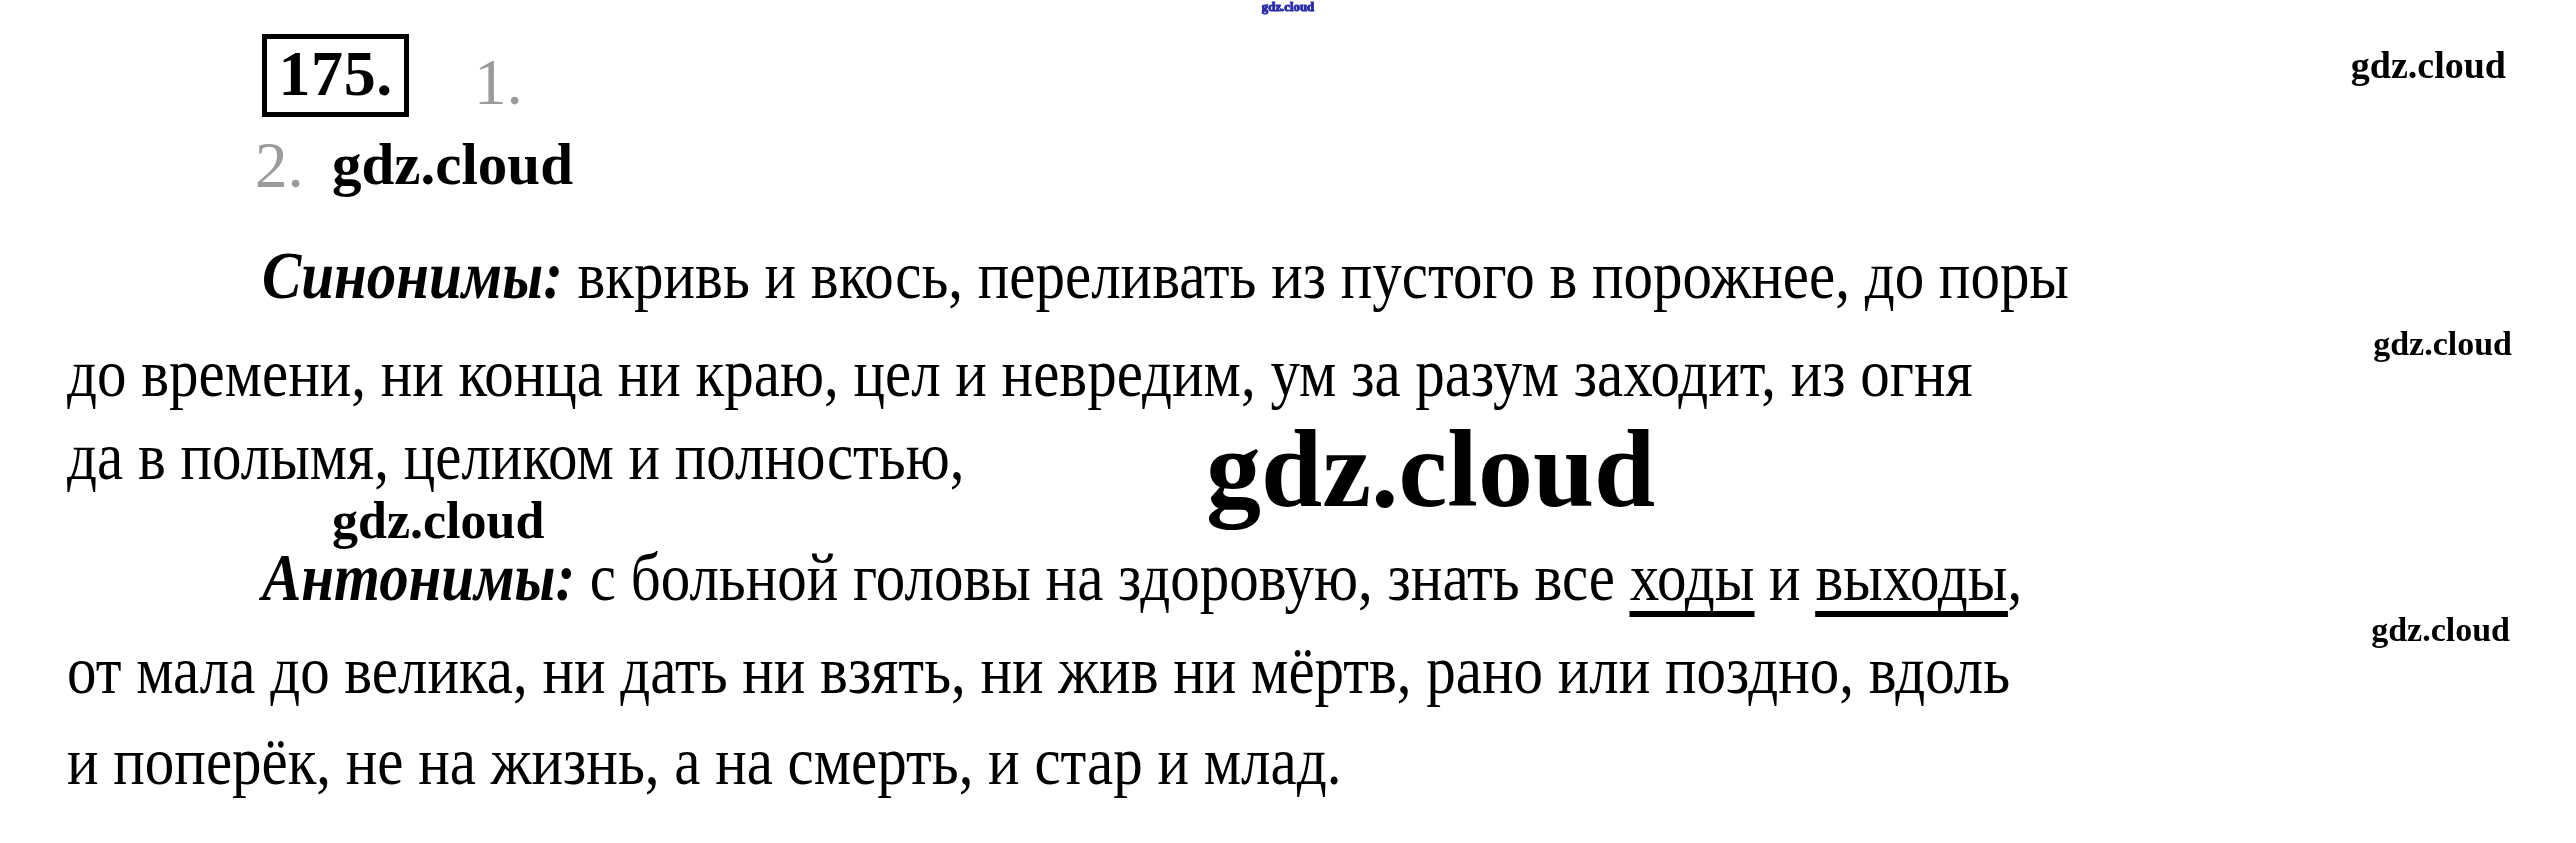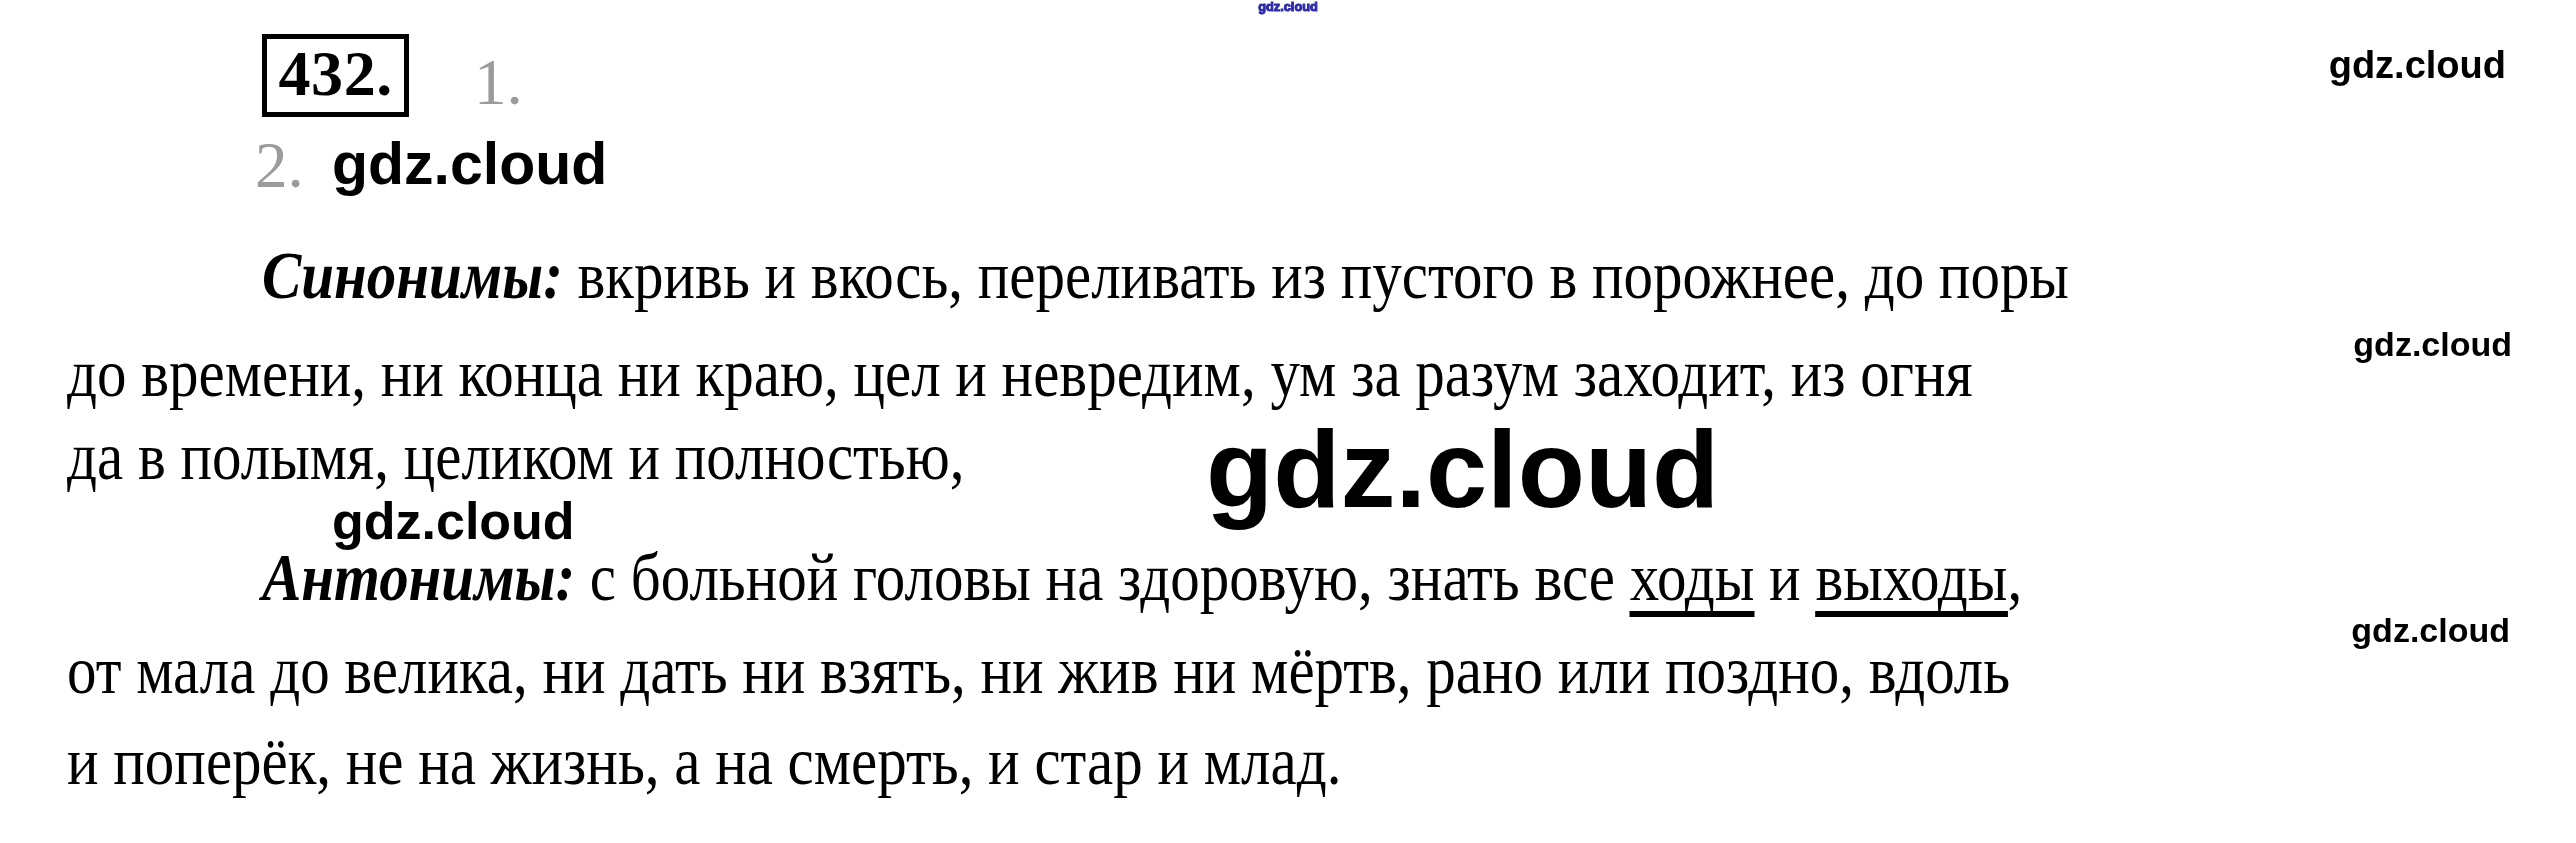--- a/index.html
+++ b/index.html
@@ -32,21 +32,21 @@
     font-family: "Liberation Serif", serif;
     font-size: 65px;
     line-height: 1.0;
     color: #9b9b9b;
   }
   .num1 { left: 474px; top: 50px; }
   .num2 { left: 255px; top: 133px; }
 
   
   .wm {
-    font-family: Liberation Sans, sans-serif;
+    font-family: Liberation Serif, serif;
     font-weight: bold;
     color: #000;
     line-height: 1.0;
     white-space: nowrap;
   }
   .wm-top-center {
     left: 50%; top: 0.6px;
     transform: translateX(-50%);
     font-size: 12.8px;
     color: rgba(255,255,255,0);
@@ -89,21 +89,21 @@
 <body>
 
 <div class="abs wm wm-top-center">gdz.cloud</div>
 <div class="abs wm wm-top-right">gdz.cloud</div>
 <div class="abs wm wm-right-1">gdz.cloud</div>
 <div class="abs wm wm-big">gdz.cloud</div>
 <div class="abs wm wm-left-mid">gdz.cloud</div>
 <div class="abs wm wm-right-2">gdz.cloud</div>
 
 <div class="abs ex-box">
-  <span>432.</span>
+  <span>175.</span>
 </div>
 <div class="abs muted-num num1">1.</div>
 <div class="abs muted-num num2">2.</div>
 <div class="abs wm wm-after-2">gdz.cloud</div>
 
 <div class="abs bline syn-l1">
   <span class="lbl">Синонимы:</span><span> вкривь и вкось, переливать из пустого в порожнее, до поры</span>
 </div>
 <div class="abs bline syn-l2">до времени, ни конца ни краю, цел и невредим, ум за разум заходит, из огня</div>
 <div class="abs bline syn-l3">да в полымя, целиком и полностью,</div>

